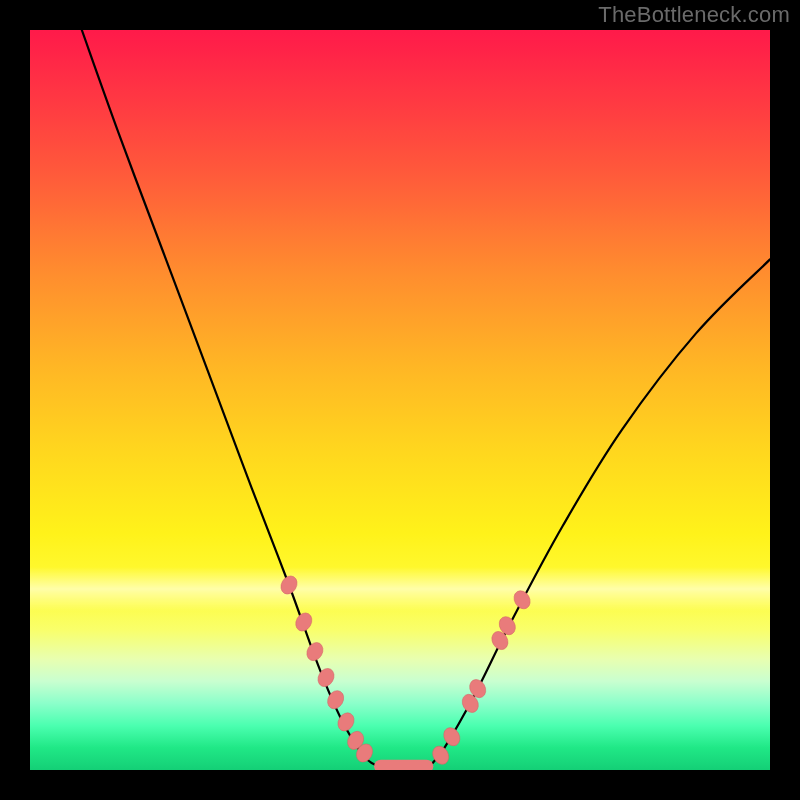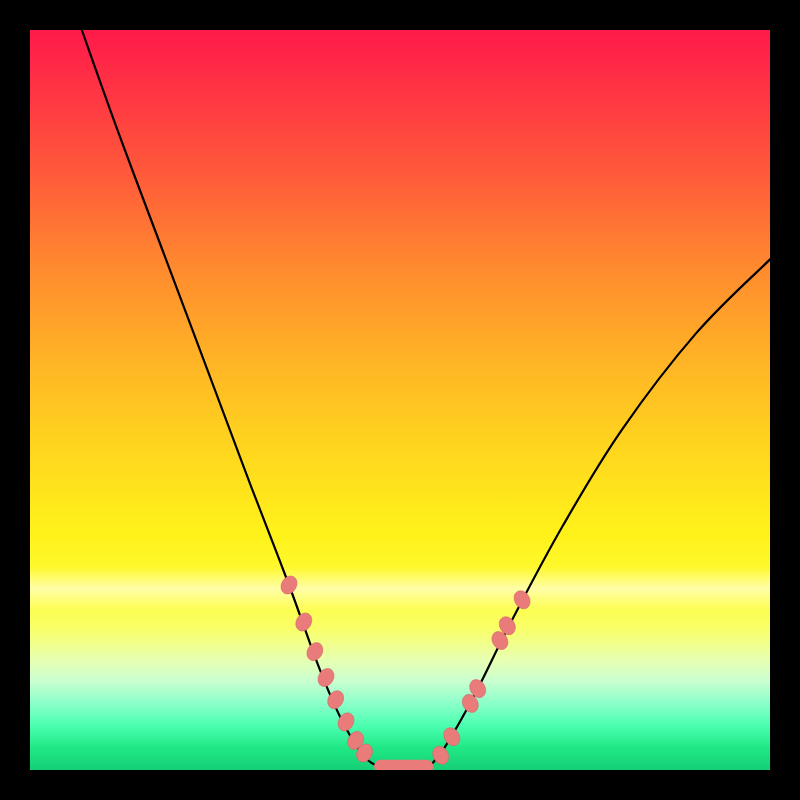--- a/index.html
+++ b/index.html
@@ -81,20 +81,21 @@
     stroke-width: 0.5;
   }
   .floor-bar {
     fill: #e97b7b;
   }
 </style>
 </head>
 <body>
 
 <div class="frame">
+  <div class="watermark">TheBottleneck.com</div>
 
   <div class="plot-area">
     <div class="gradient"></div>
     <div class="band-yellow"></div>
 
     <svg class="curve" viewBox="0 0 740 740" preserveAspectRatio="none">
       <path id="curve-left" class="curve-path" d="M 51.800000000000004 0 C 58.46 18.648000000000003, 74.148 63.64000000000002, 88.8 103.60000000000002 C 103.452 143.56000000000003, 117.216 179.376, 133.2 222 C 149.184 264.62399999999997, 161.61599999999999 297.77599999999995, 177.6 340.4 C 193.584 383.024, 207.348 420.172, 222 458.8 C 236.652 497.428, 247.012 523.032, 259 555 C 270.988 586.968, 279.276 612.424, 288.6 636.4 C 297.92400000000004 660.376, 302.808 672.216, 310.8 688.2 C 318.79200000000003 704.1840000000001, 326.34000000000003 716.542, 333 725.2 C 339.65999999999997 733.8580000000001, 345.13599999999997 734.302, 347.79999999999995 736.3"></path>
       <path id="curve-floor" class="curve-path" d="M 347.79999999999995 736.3 L 399.6 736.3"></path>
       <path id="curve-right" class="curve-path" d="M 399.6 736.3 C 402.264 732.9699999999999, 406.408 730.454, 414.40000000000003 717.8 C 422.39200000000005 705.146, 432.012 688.644, 444 666 C 455.988 643.356, 465.016 622.636, 481 592 C 496.984 561.364, 512.8199999999999 530.432, 532.8 495.79999999999995 C 552.78 461.16799999999995, 568.024 434.23199999999997, 592 399.59999999999997 C 615.976 364.96799999999996, 639.36 334.036, 666 303.40000000000003 C 692.64 272.76400000000007, 726.68 242.72000000000003, 740 229.40000000000003"></path>
       <rect id="floor-bar" class="floor-bar" x="344.1" y="729.64" width="59.19999999999999" height="13.320000000000002" rx="6.660000000000001"></rect>

